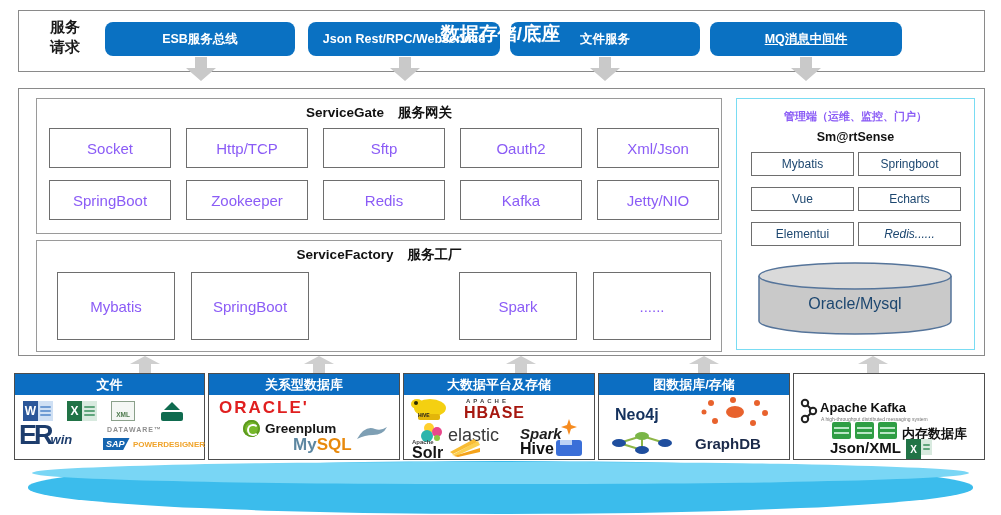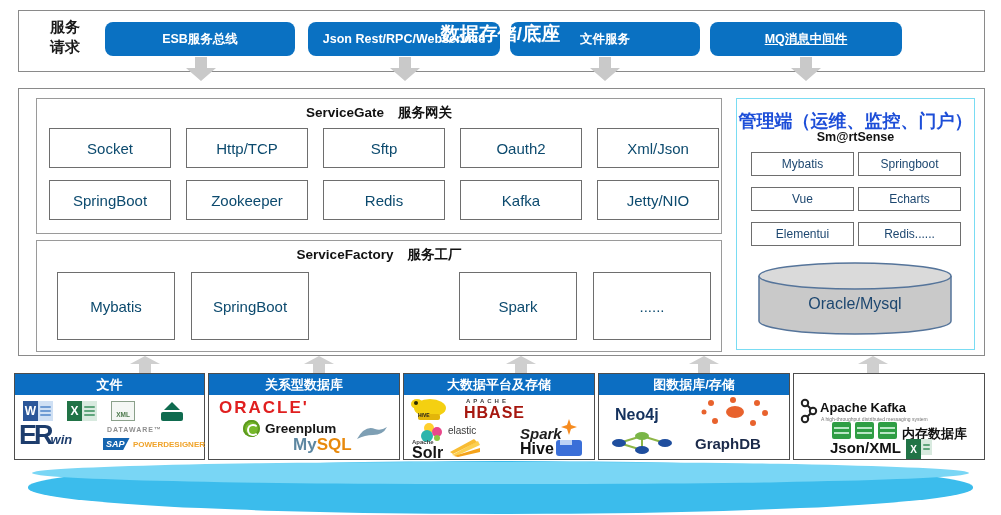--- a/index.html
+++ b/index.html
@@ -11,24 +11,24 @@
   .req-label{left:32px;top:17px;width:66px;font-weight:bold;font-size:15px;color:#1a1a1a;
              white-space:pre-line;text-align:center;line-height:1.35;}
   .blue-btn{top:22px;height:34px;background:#0a71c2;border-radius:8px;color:#fff;font-weight:bold;
             font-size:12.5px;display:flex;align-items:center;justify-content:center;}
   
   .mid-frame{left:18px;top:88px;width:965px;height:266px;border:1px solid #8a8a8a;background:#fff;}
   .panel{border:1px solid #9a9a9a;background:#fff;}
   .panel-title{left:0;right:0;top:5px;text-align:center;font-size:13.5px;font-weight:bold;color:#111;}
   .panel-title .zh{margin-left:14px;}
   .wbox{border:1px solid #6e6e6e;background:#fff;display:flex;align-items:center;justify-content:center;
-        font-size:15px;color:#0c4a6e;}
+        font-size:15px;color:#8b5cf6;}
   
   .mgmt{left:736px;top:98px;width:237px;height:250px;border:1.5px solid #79dcf3;background:#fff;}
-  .mgmt-title{left:0;right:0;top:10px;text-align:center;font-weight:bold;font-size:18px;color:#1d4ed8;}
+  .mgmt-title{left:0;right:0;top:10px;text-align:center;font-weight:bold;font-size:11px;color:#8b5cf6;}
   .mgmt-sub{left:0;right:0;top:31px;text-align:center;font-weight:bold;font-size:12.5px;color:#111;}
   .mbox{width:101px;height:22px;border:1px solid #6e6e6e;display:flex;align-items:center;justify-content:center;
         font-size:12px;color:#1d4770;background:#fff;}
   .cyl-label{left:14px;top:196px;width:208px;text-align:center;font-size:16px;color:#1d4770;}
   
   .src{top:373px;height:85px;border:1px solid #4d4d4d;background:#fff;}
   .src-head{left:0;right:0;top:0;height:21px;background:#0c6ec2;color:#fff;font-weight:bold;font-size:13px;
             display:flex;align-items:center;justify-content:center;}
   .src-body{left:0;right:0;top:21px;bottom:0;}
   
@@ -52,21 +52,21 @@
        clip-path:polygon(0 0,100% 0,76% 100%,0 100%);}
   .pdes{color:#f0a32a;font-weight:800;font-size:8px;}
   .oracle{color:#e01f1f;font-weight:800;font-size:17px;letter-spacing:2px;}
   .gp-circle{width:17px;height:17px;border-radius:50%;background:#76b82a;box-shadow:inset 0 0 0 2px #5d9a1f;position:relative;}
   .gp-circle::after{content:"";position:absolute;left:4px;top:4px;width:8px;height:8px;border:2px solid #fff;
                     border-right-color:transparent;border-radius:50%;}
   .gp-text{font-weight:bold;font-size:13.5px;color:#151515;}
   .my{color:#5d87a1;font-weight:800;font-size:17px;} .sql{color:#e8890c;font-weight:800;font-size:17px;}
   .apache-sm{font-weight:bold;font-size:6px;letter-spacing:3px;color:#3c3c3c;}
   .hbase{font-weight:900;font-size:16px;letter-spacing:1px;color:#a6170f;line-height:1;}
-  .elastic{font-size:10px;color:#3a3a3a;text-align:center;}
+  .elastic{font-size:18px;color:#3a3a3a;text-align:center;}
   .spark{font-style:italic;font-weight:800;font-size:15px;color:#1e1e1e;}
   .solr{font-weight:900;font-size:16px;color:#141414;line-height:1;}
   .hive-b{font-weight:900;font-size:16px;color:#111;}
   .neo{font-weight:800;font-size:16px;color:#14315d;}
   .graphdb{font-weight:800;font-size:15px;color:#1b2a4a;}
   .kafka-t{font-weight:800;font-size:13px;color:#111;}
   .tagline{font-size:5px;color:#777;}
   .memdb{font-weight:800;font-size:13px;color:#111;}
   .jsonxml{font-weight:800;font-size:15px;color:#111;}
   .floppy{width:26px;height:16px;background:#3a6fd8;border-radius:3px;position:relative;}
@@ -132,21 +132,21 @@
   </div>
 
   <div class="abs mgmt">
     <div class="abs mgmt-title">管理端（运维、监控、门户）</div>
     <div class="abs mgmt-sub">Sm@rtSense</div>
     <div class="abs mbox" style="left:14px;top:53px;">Mybatis</div>
     <div class="abs mbox" style="left:121px;top:53px;">Springboot</div>
     <div class="abs mbox" style="left:14px;top:88px;">Vue</div>
     <div class="abs mbox" style="left:121px;top:88px;">Echarts</div>
     <div class="abs mbox" style="left:14px;top:123px;">Elementui</div>
-    <div class="abs mbox" style="left:121px;top:123px;">Redis......</div>
+    <div class="abs mbox" style="left:121px;top:123px;font-style:italic;">Redis......</div>
     <svg class="abs" style="left:14px;top:160px;" width="208" height="80">
       <path d="M8 17 L8 62 A96 13 0 0 0 200 62 L200 17" fill="#c9c9c9" stroke="#55749a" stroke-width="1.5"></path>
       <ellipse cx="104" cy="17" rx="96" ry="13" fill="#dadada" stroke="#55749a" stroke-width="1.5"></ellipse>
     </svg>
     <div class="abs cyl-label">Oracle/Mysql</div>
   </div>
 
   <svg class="abs" style="left:130px;top:356px;" width="30" height="19">
       <polygon points="15,0 30,8 21,8 21,19 9,19 9,8 0,8" fill="#cfcfcf"></polygon>
     </svg>

